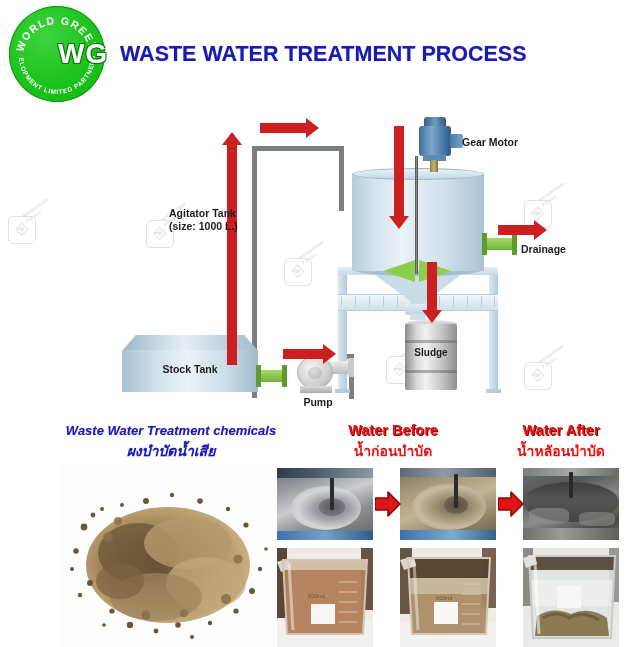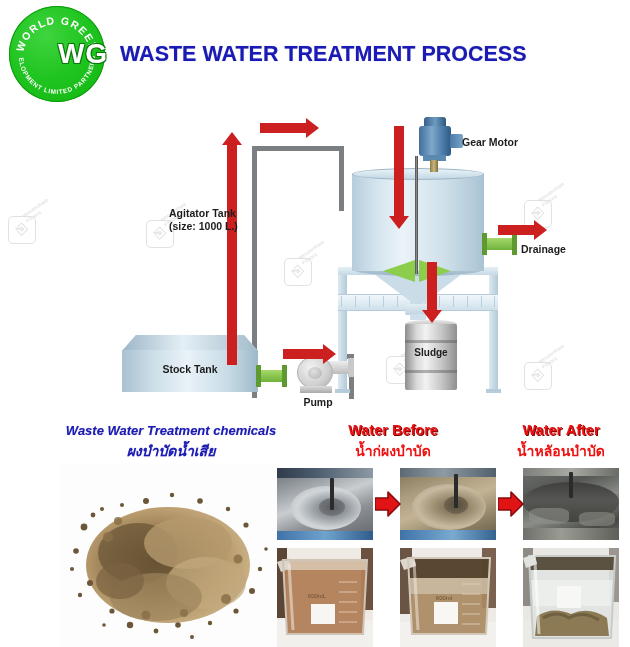--- a/index.html
+++ b/index.html
@@ -335,21 +335,21 @@
     <div class="label" style="left:169px;top:99px;">Agitator Tank</div>
     <div class="label" style="left:169px;top:112px;">(size: 1000 L.)</div>
     <div class="label" style="left:462px;top:28px;">Gear Motor</div>
     <div class="label" style="left:521px;top:135px;">Drainage</div>
   </div>
 
   <div class="sec-label sec-blue" style="left:38px;top:423px;width:266px;font-size:13px;">Waste Water Treatment chemicals</div>
   <div class="sec-label sec-blue" style="left:38px;top:440px;width:266px;font-size:14px;">ผงบำบัดน้ำเสีย</div>
 
   <div class="sec-label sec-red" style="left:318px;top:422px;width:150px;font-size:14.5px;">Water Before</div>
-  <div class="sec-label sec-red" style="left:318px;top:440px;width:150px;font-size:14px;text-shadow:none;">น้ำก่ผงบำบัด</div>
+  <div class="sec-label sec-red" style="left:318px;top:440px;width:150px;font-size:14px;text-shadow:none;">น้ำก่อนบำบัด</div>
 
   <div class="sec-label sec-red" style="left:492px;top:422px;width:138px;font-size:14.5px;">Water After</div>
   <div class="sec-label sec-red" style="left:492px;top:440px;width:138px;font-size:14px;text-shadow:none;">น้ำหลัอนบำบัด</div>
 
   <div class="powder">
     <svg viewBox="0 0 222 182" style="width:222px;height:182px;display:block;">
       <defs>
         <radialGradient id="pg" cx="42%" cy="48%" r="62%">
           <stop offset="0%" stop-color="#5f4b30"></stop>
           <stop offset="35%" stop-color="#8a7049"></stop>

